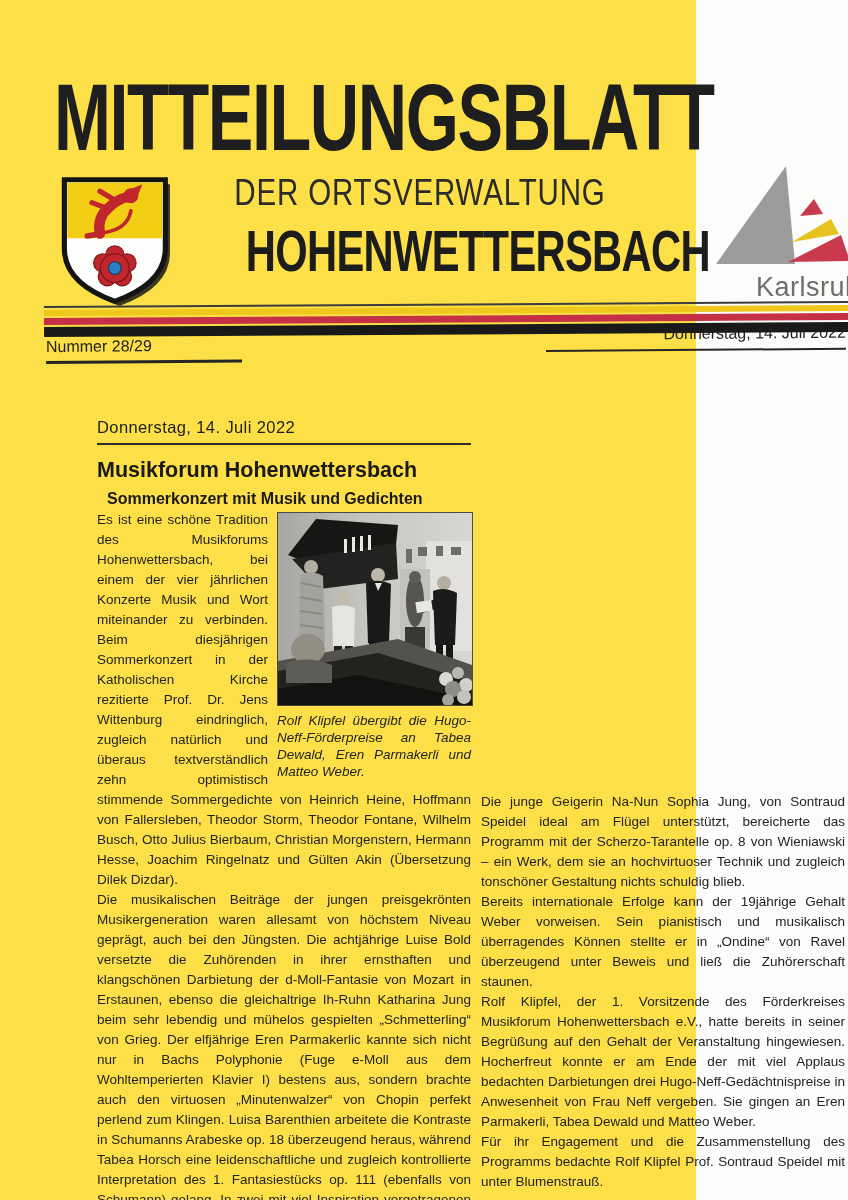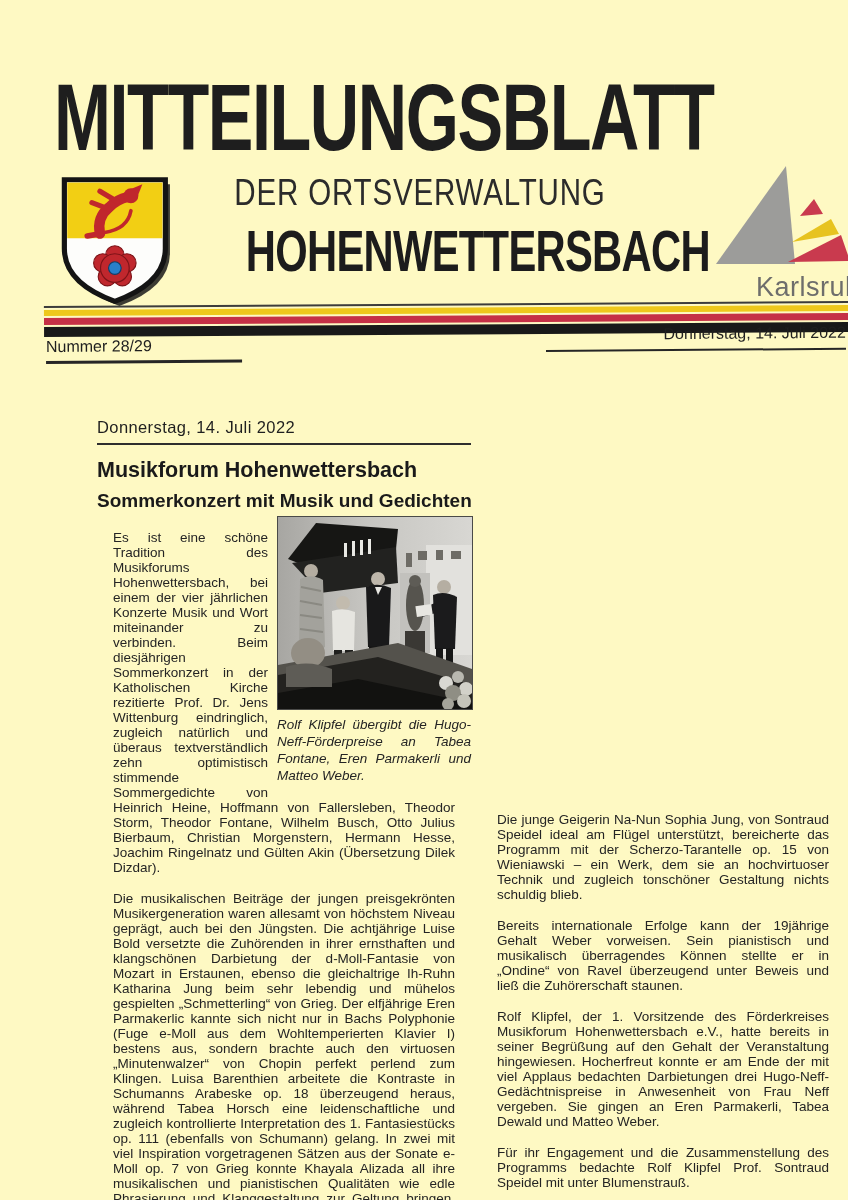--- a/index.html
+++ b/index.html
@@ -3,21 +3,21 @@
 <meta charset="utf-8">
 <style>
   html,body{margin:0;padding:0;}
   body{
     width:848px;height:1200px;
     background:#fcfcfa;
     font-family:"Liberation Sans","DejaVu Sans",sans-serif;
     color:#222;
     overflow:hidden;
   }
-  .page{position:relative;width:848px;height:1200px;background:#fef9c3;}
+  .page{position:relative;width:696px;height:1200px;background:#fde047;}
 
   
   .mast-title{
     position:absolute;left:54px;top:70px;
     font-size:95px;font-weight:bold;line-height:1;
     letter-spacing:-2px;color:#1e1e1e;white-space:nowrap;
     transform:scaleX(.72);transform-origin:left top;
   }
   .crest{position:absolute;left:58px;top:174px;width:116px;height:140px;}
   .mast-center{position:absolute;left:178px;top:172px;width:484px;text-align:center;}
@@ -62,26 +62,26 @@
     font-size:16px;color:#1f1f1f;padding-bottom:6px;border-bottom:2px solid #262626;
   }
 
   
   .content{position:absolute;left:97px;top:418px;width:748px;}
   .date-head{
     width:374px;font-size:16.5px;letter-spacing:.4px;color:#1f1f1f;
     padding-bottom:6px;border-bottom:2px solid #2e2e2e;
   }
   .art-title{margin:13px 0 0;font-size:21.5px;font-weight:bold;color:#1a1a1a;}
-  .art-sub{margin:7px 0 2px;font-size:19px;font-weight:bold;color:#1a1a1a;}
+  .art-sub{margin:7px 10px 2px;font-size:16px;font-weight:bold;color:#1a1a1a;}
   .cols{display:flex;gap:10px;margin-top:1px;}
   .col-left{width:374px;}
   .col-right{width:364px;padding-top:282px;}
   p.body{
-    margin:16px;font-size:13.5px;line-height:15px;text-align:justify;
+    margin:0;font-size:13.5px;line-height:20px;text-align:justify;
     color:#242424;hyphens:auto;-webkit-hyphens:auto;
   }
   figure.photo{float:right;width:194px;margin:2px 0 3px 9px;}
   .photo-frame{display:block;width:194px;height:192px;border:1px solid #4a4a48;background:#c9c8c4;}
   figcaption{
     font-style:italic;font-size:13.5px;line-height:17px;text-align:justify;
     color:#242424;margin-top:6px;
   }
 </style>
 </head>
@@ -239,28 +239,28 @@
             </g>
             <g>
               <circle cx="168" cy="166" r="7" fill="#d9d8d2"></circle>
               <circle cx="180" cy="160" r="6" fill="#b9b8b0"></circle>
               <circle cx="188" cy="172" r="7" fill="#d2d1c9"></circle>
               <circle cx="175" cy="176" r="8" fill="#8f8e84"></circle>
               <circle cx="186" cy="184" r="7" fill="#c5c4ba"></circle>
               <circle cx="170" cy="187" r="6" fill="#a5a49a"></circle>
             </g>
           </svg>
-          <figcaption>Rolf Klipfel übergibt die Hugo-Neff-Förderpreise an Tabea Fontane, Eren Parmakerli und Matteo Weber.</figcaption>
+          <figcaption>Rolf Klipfel übergibt die Hugo-Neff-Förderpreise an Tabea Dewald, Eren Parmakerli und Matteo Weber.</figcaption>
         </figure>
         <p class="body">Es ist eine schöne Tradition des Musikforums Hohenwettersbach, bei einem der vier jährlichen Konzerte Musik und Wort miteinander zu verbinden. Beim diesjährigen Sommerkonzert in der Katholischen Kirche rezitierte Prof. Dr. Jens Wittenburg eindringlich, zugleich natürlich und überaus textverständlich zehn optimistisch stimmende Sommergedichte von Heinrich Heine, Hoffmann von Fallersleben, Theodor Storm, Theodor Fontane, Wilhelm Busch, Otto Julius Bierbaum, Christian Morgenstern, Hermann Hesse, Joachim Ringelnatz und Gülten Akin (Übersetzung Dilek Dizdar).</p>
         <p class="body">Die musikalischen Beiträge der jungen preisgekrönten Musikergeneration waren allesamt von höchstem Niveau geprägt, auch bei den Jüngsten. Die achtjährige Luise Bold versetzte die Zuhörenden in ihrer ernsthaften und klangschönen Darbietung der d-Moll-Fantasie von Mozart in Erstaunen, ebenso die gleichaltrige Ih-Ruhn Katharina Jung beim sehr lebendig und mühelos gespielten „Schmetterling“ von Grieg. Der elfjährige Eren Parmakerlic kannte sich nicht nur in Bachs Polyphonie (Fuge e-Moll aus dem Wohltemperierten Klavier I) bestens aus, sondern brachte auch den virtuosen „Minutenwalzer“ von Chopin perfekt perlend zum Klingen. Luisa Barenthien arbeitete die Kontraste in Schumanns Arabeske op. 18 überzeugend heraus, während Tabea Horsch eine leidenschaftliche und zugleich kontrollierte Interpretation des 1. Fantasiestücks op. 111 (ebenfalls von Schumann) gelang. In zwei mit viel Inspiration vorgetragenen Sätzen aus der Sonate e-Moll op. 7 von Grieg konnte Khayala Alizada all ihre musikalischen und pianistischen Qualitäten wie edle Phrasierung und Klanggestaltung zur Geltung bringen. Mateo Bednarik entfachte in Debussys „Feux ’artifice“ ein wahres Feuerwerk an Geschwindigkeit und rasch wechselnder Dynamik. Tabea Dewald gelang in Schuberts Impromptu op. 90 Nr. 4 eine souveräne, sehr überzeugende und persönlich geprägte Interpretation, die zu Herzen ging.</p>
       </div>
 
       <div class="col-right">
-        <p class="body">Die junge Geigerin Na-Nun Sophia Jung, von Sontraud Speidel ideal am Flügel unterstützt, bereicherte das Programm mit der Scherzo-Tarantelle op. 15 von Wieniawski – ein Werk, dem sie an hochvirtuoser Technik und zugleich tonschöner Gestaltung nichts schuldig blieb.</p>
+        <p class="body">Die junge Geigerin Na-Nun Sophia Jung, von Sontraud Speidel ideal am Flügel unterstützt, bereicherte das Programm mit der Scherzo-Tarantelle op. 8 von Wieniawski – ein Werk, dem sie an hochvirtuoser Technik und zugleich tonschöner Gestaltung nichts schuldig blieb.</p>
         <p class="body">Bereits internationale Erfolge kann der 19jährige Gehalt Weber vorweisen. Sein pianistisch und musikalisch überragendes Können stellte er in „Ondine“ von Ravel überzeugend unter Beweis und ließ die Zuhörerschaft staunen.</p>
         <p class="body">Rolf Klipfel, der 1. Vorsitzende des Förderkreises Musikforum Hohenwettersbach e.V., hatte bereits in seiner Begrüßung auf den Gehalt der Veranstaltung hingewiesen. Hocherfreut konnte er am Ende der mit viel Applaus bedachten Darbietungen drei Hugo-Neff-Gedächtnispreise in Anwesenheit von Frau Neff vergeben. Sie gingen an Eren Parmakerli, Tabea Dewald und Matteo Weber.</p>
         <p class="body">Für ihr Engagement und die Zusammenstellung des Programms bedachte Rolf Klipfel Prof. Sontraud Speidel mit unter Blumenstrauß.</p>
       </div>
     </div>
   </div>
 
 </div>
 
 </body></html>

